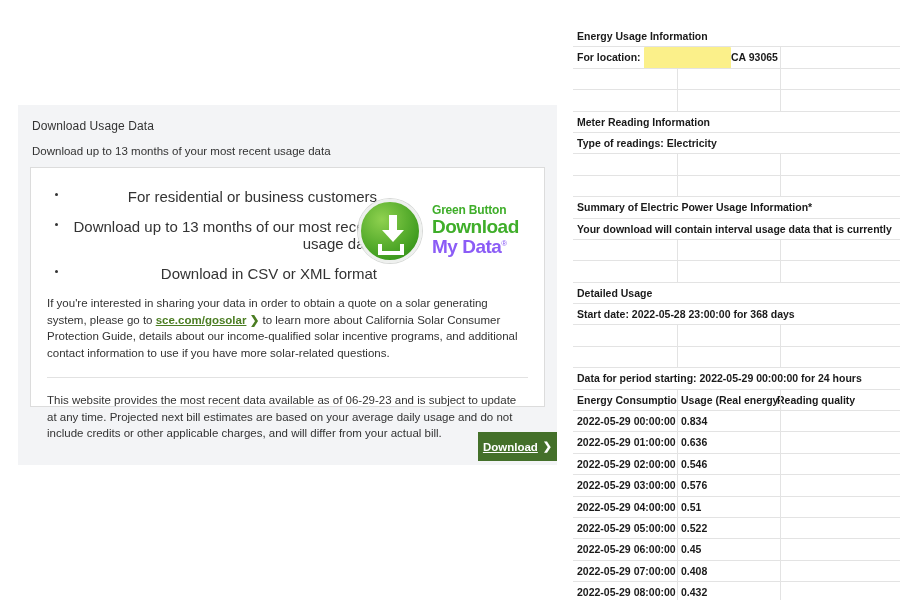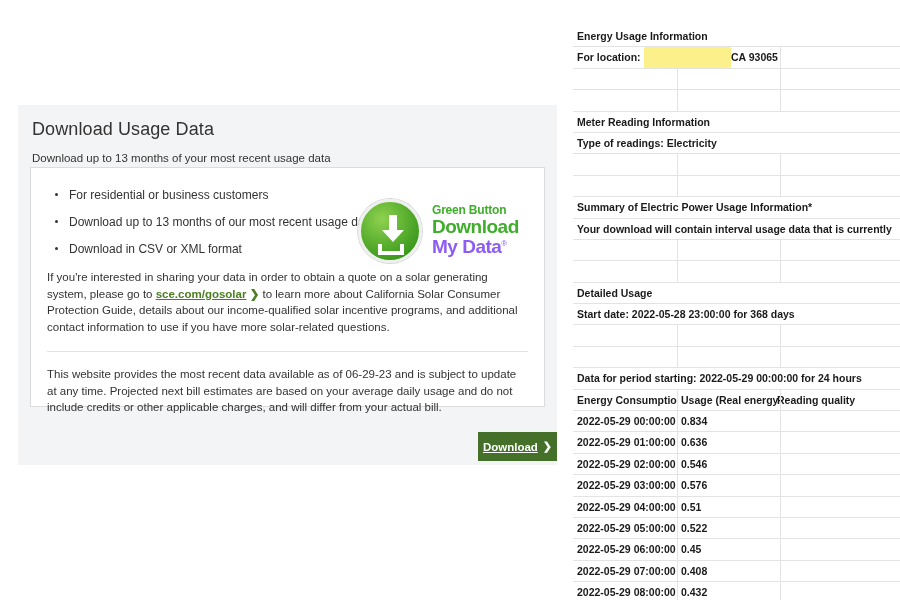--- a/index.html
+++ b/index.html
@@ -14,21 +14,21 @@
 
   
   .left-panel {
     position: absolute;
     left: 18px; top: 105px;
     width: 539px; height: 360px;
     background: #f3f4f6;
     padding: 0;
   }
   .panel-title {
-    font-size: 18px;
+    font-size: 12px;
     color: #333333;
     padding: 14px 0 0 14px;
     font-weight: 400;
     letter-spacing: 0.1px;
   }
   .panel-sub {
     font-size: 11.5px;
     color: #333333;
     padding: 12px 0 0 14px;
   }
@@ -40,24 +40,25 @@
     border: 1px solid #dcdcdc;
     padding: 14px 16px 10px 16px;
   }
   ul.features {
     margin: 6px 0 0 0;
     padding-left: 22px;
     list-style: none;
     width: 330px;
   }
   ul.features li {
-    font-size: 12px;
+    font-size: 15px;
     color: #333333;
     margin-bottom: 13px;
     position: relative;
+    text-align: right;
   }
   ul.features li:before {
     content: "";
     position: absolute;
     left: -14px; top: 5px;
     width: 3px; height: 3px;
     background: #333;
     border-radius: 50%;
   }
   .gb-logo {

